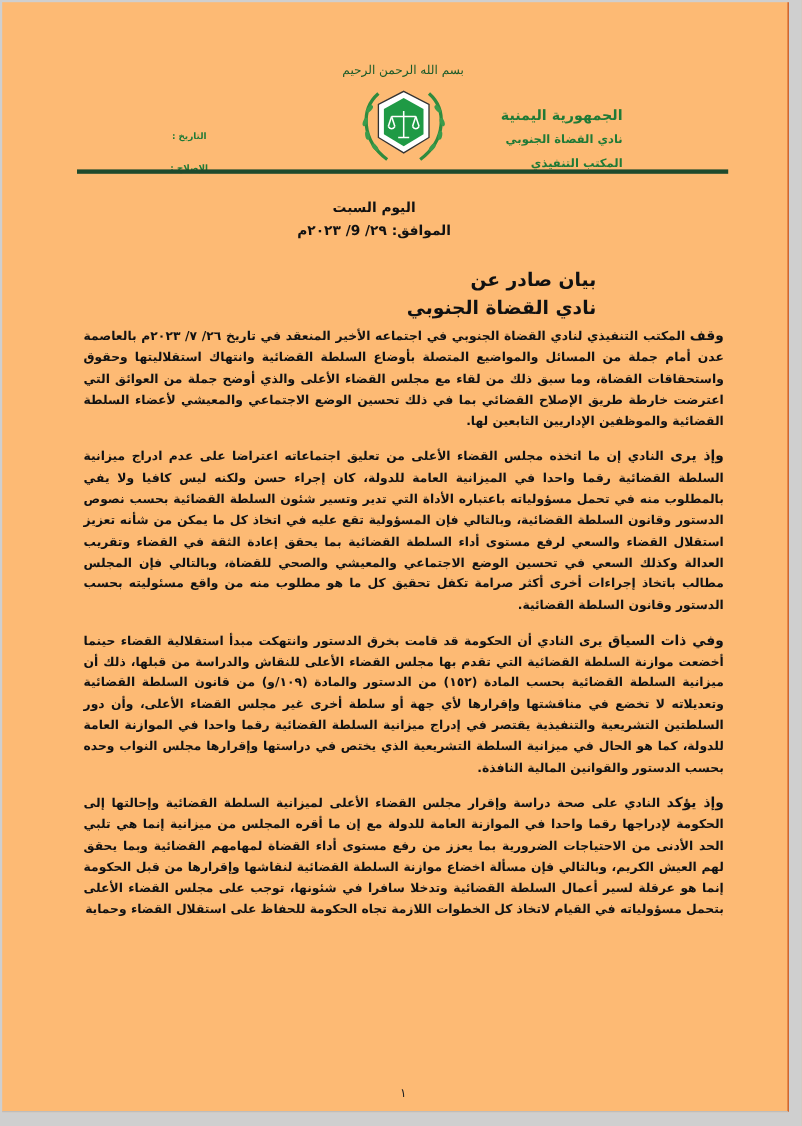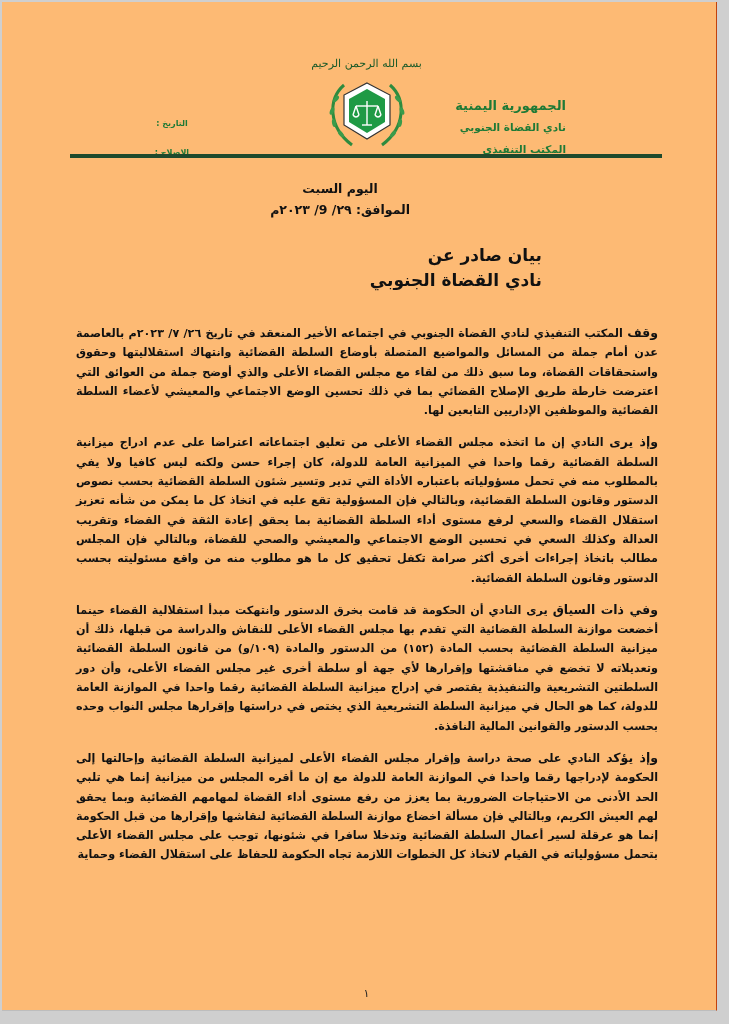--- a/index.html
+++ b/index.html
@@ -40,21 +40,20 @@
     font-weight:bold; font-size:12.5px; color:#111; line-height:21px;
   }
   .title {
     position:absolute; left:200px; width:340px; top:228px; text-align:right;
     direction:rtl; font-weight:bold; font-size:17px; color:#111; line-height:25px;margin-top:13px;
   }
   .body {
     position:absolute; left:74px; width:582px; top:293px; direction:rtl;
     text-align:justify; font-weight:bold; font-size:11.2px; line-height:19.3px;
     color:#111;
-    margin-top:28px;
   }
   .body p { margin:0 0 12px 0; text-align-last:right; }
   .body .lead { font-size:12.5px; }
   .pagenum {
     position:absolute; left:0; width:729px; top:985px; text-align:center;
     font-size:11px; color:#222; direction:rtl;
   }
 </style>
 </head>
 <body>

